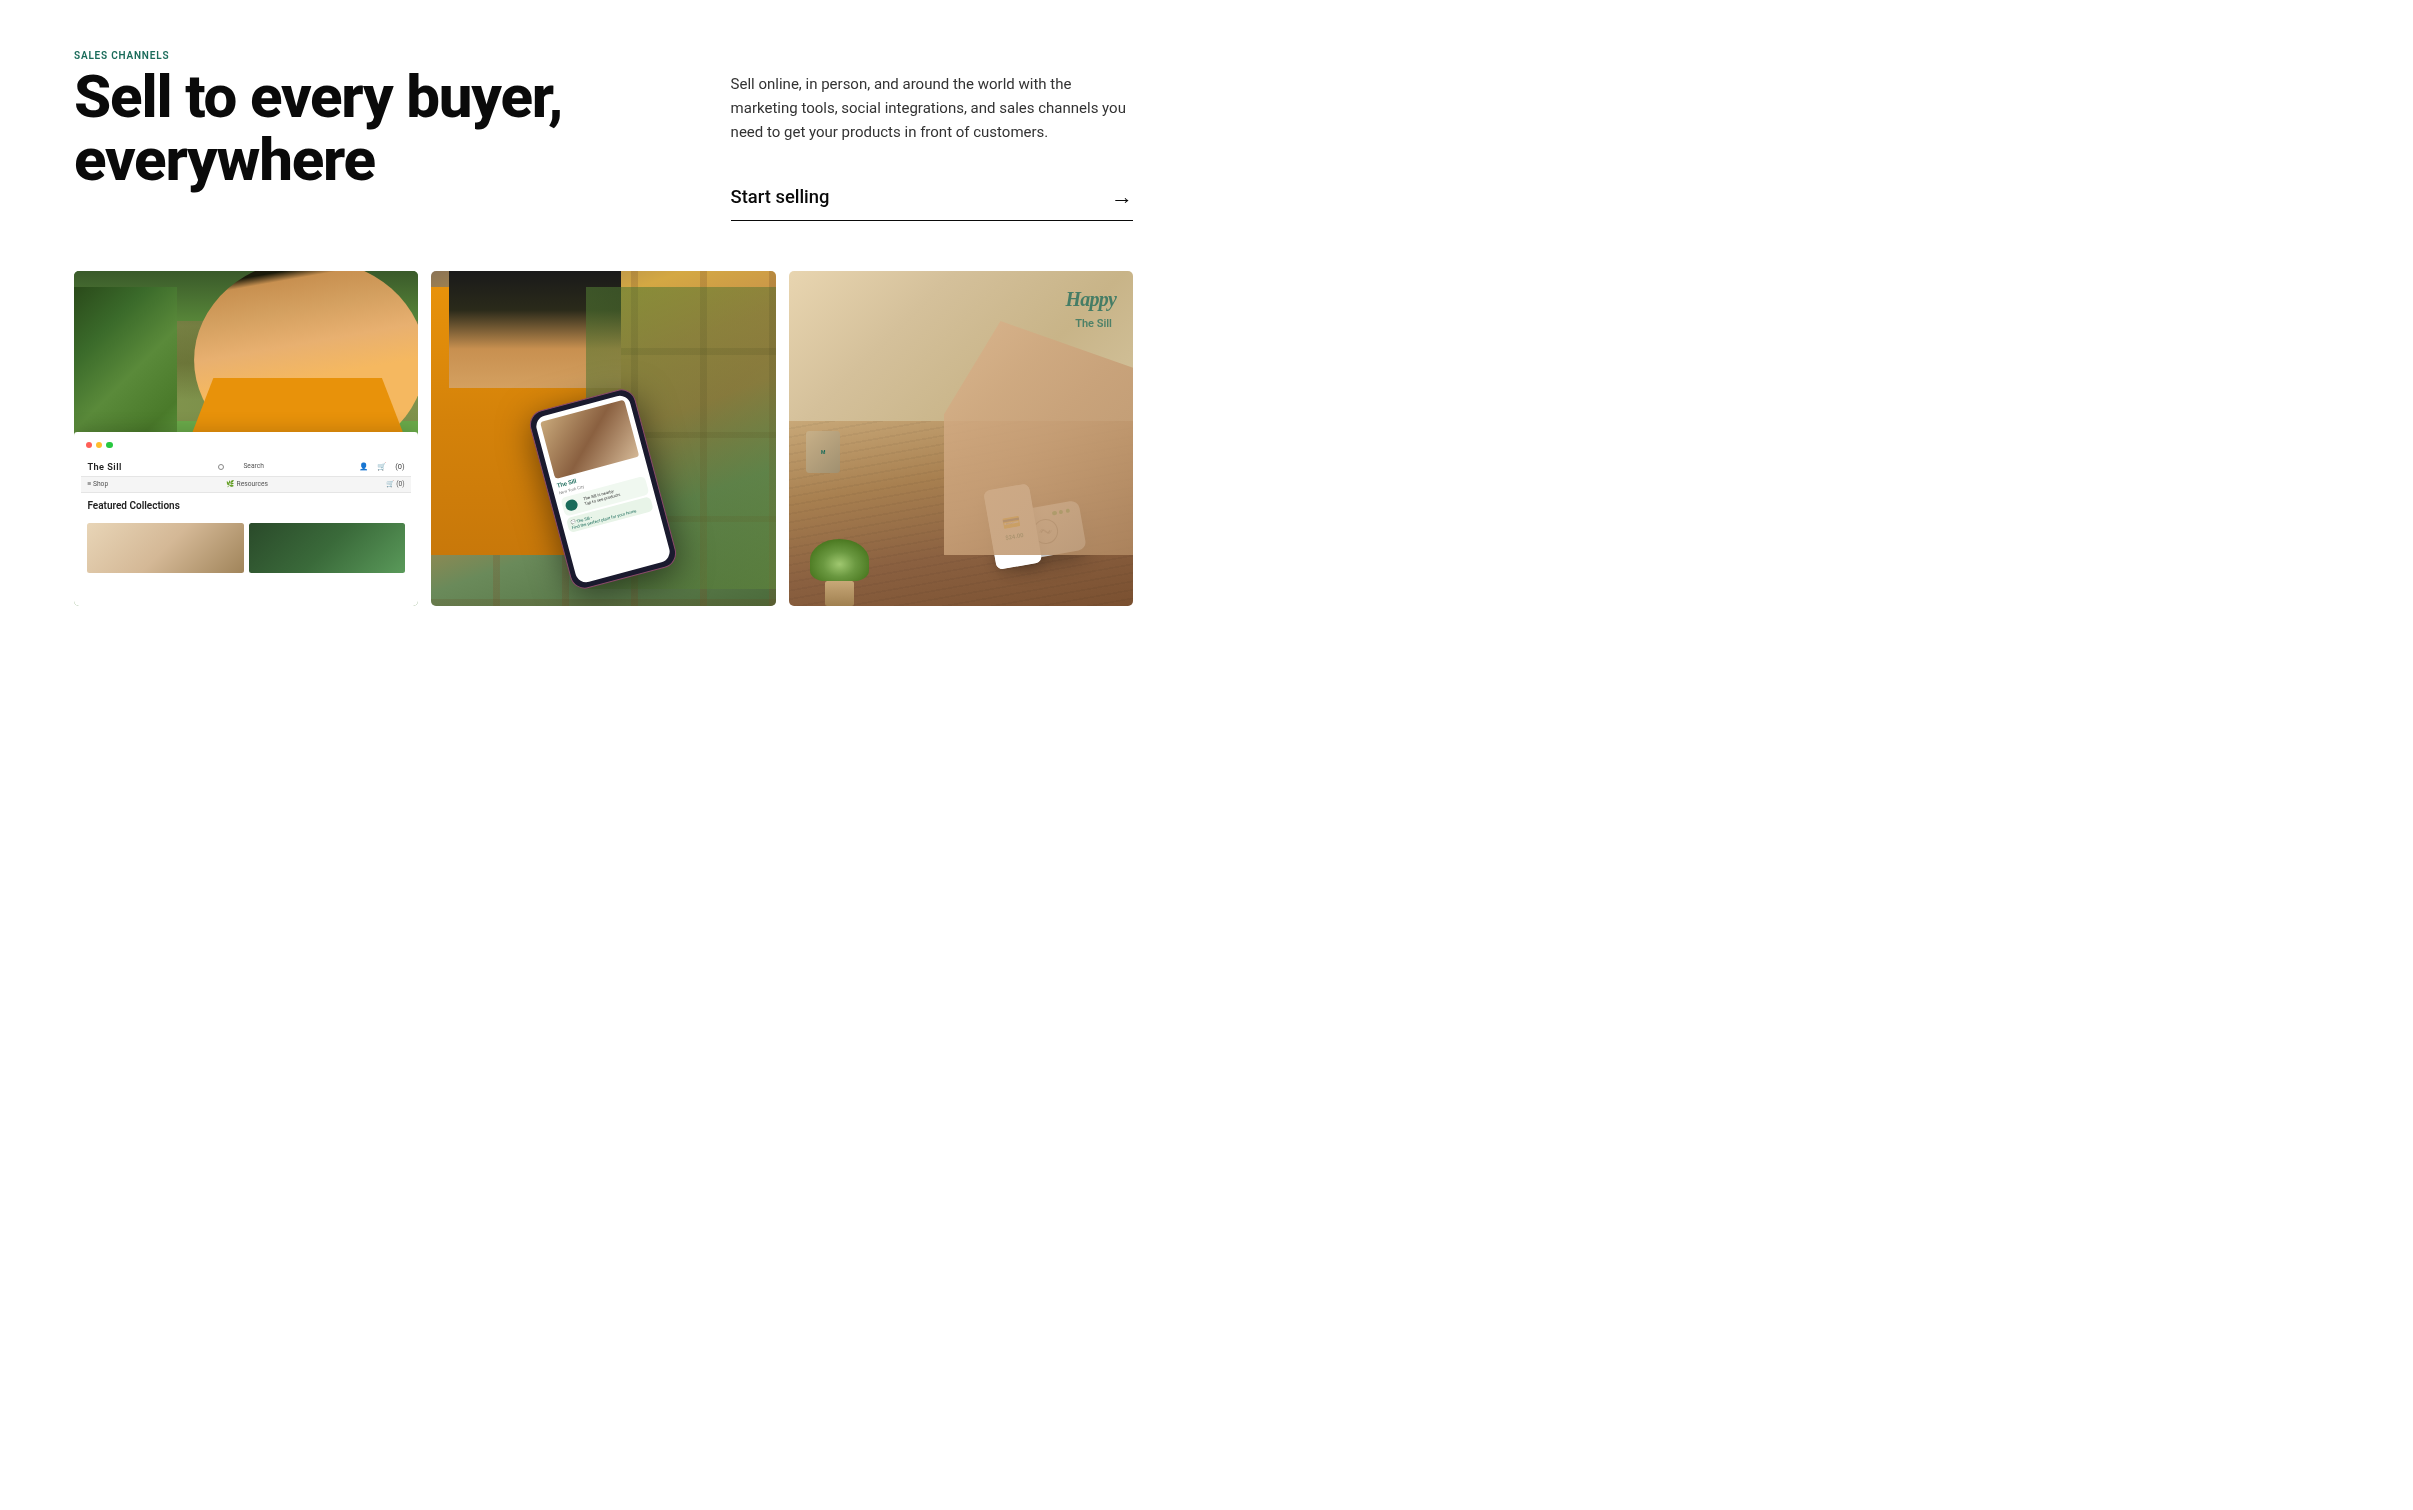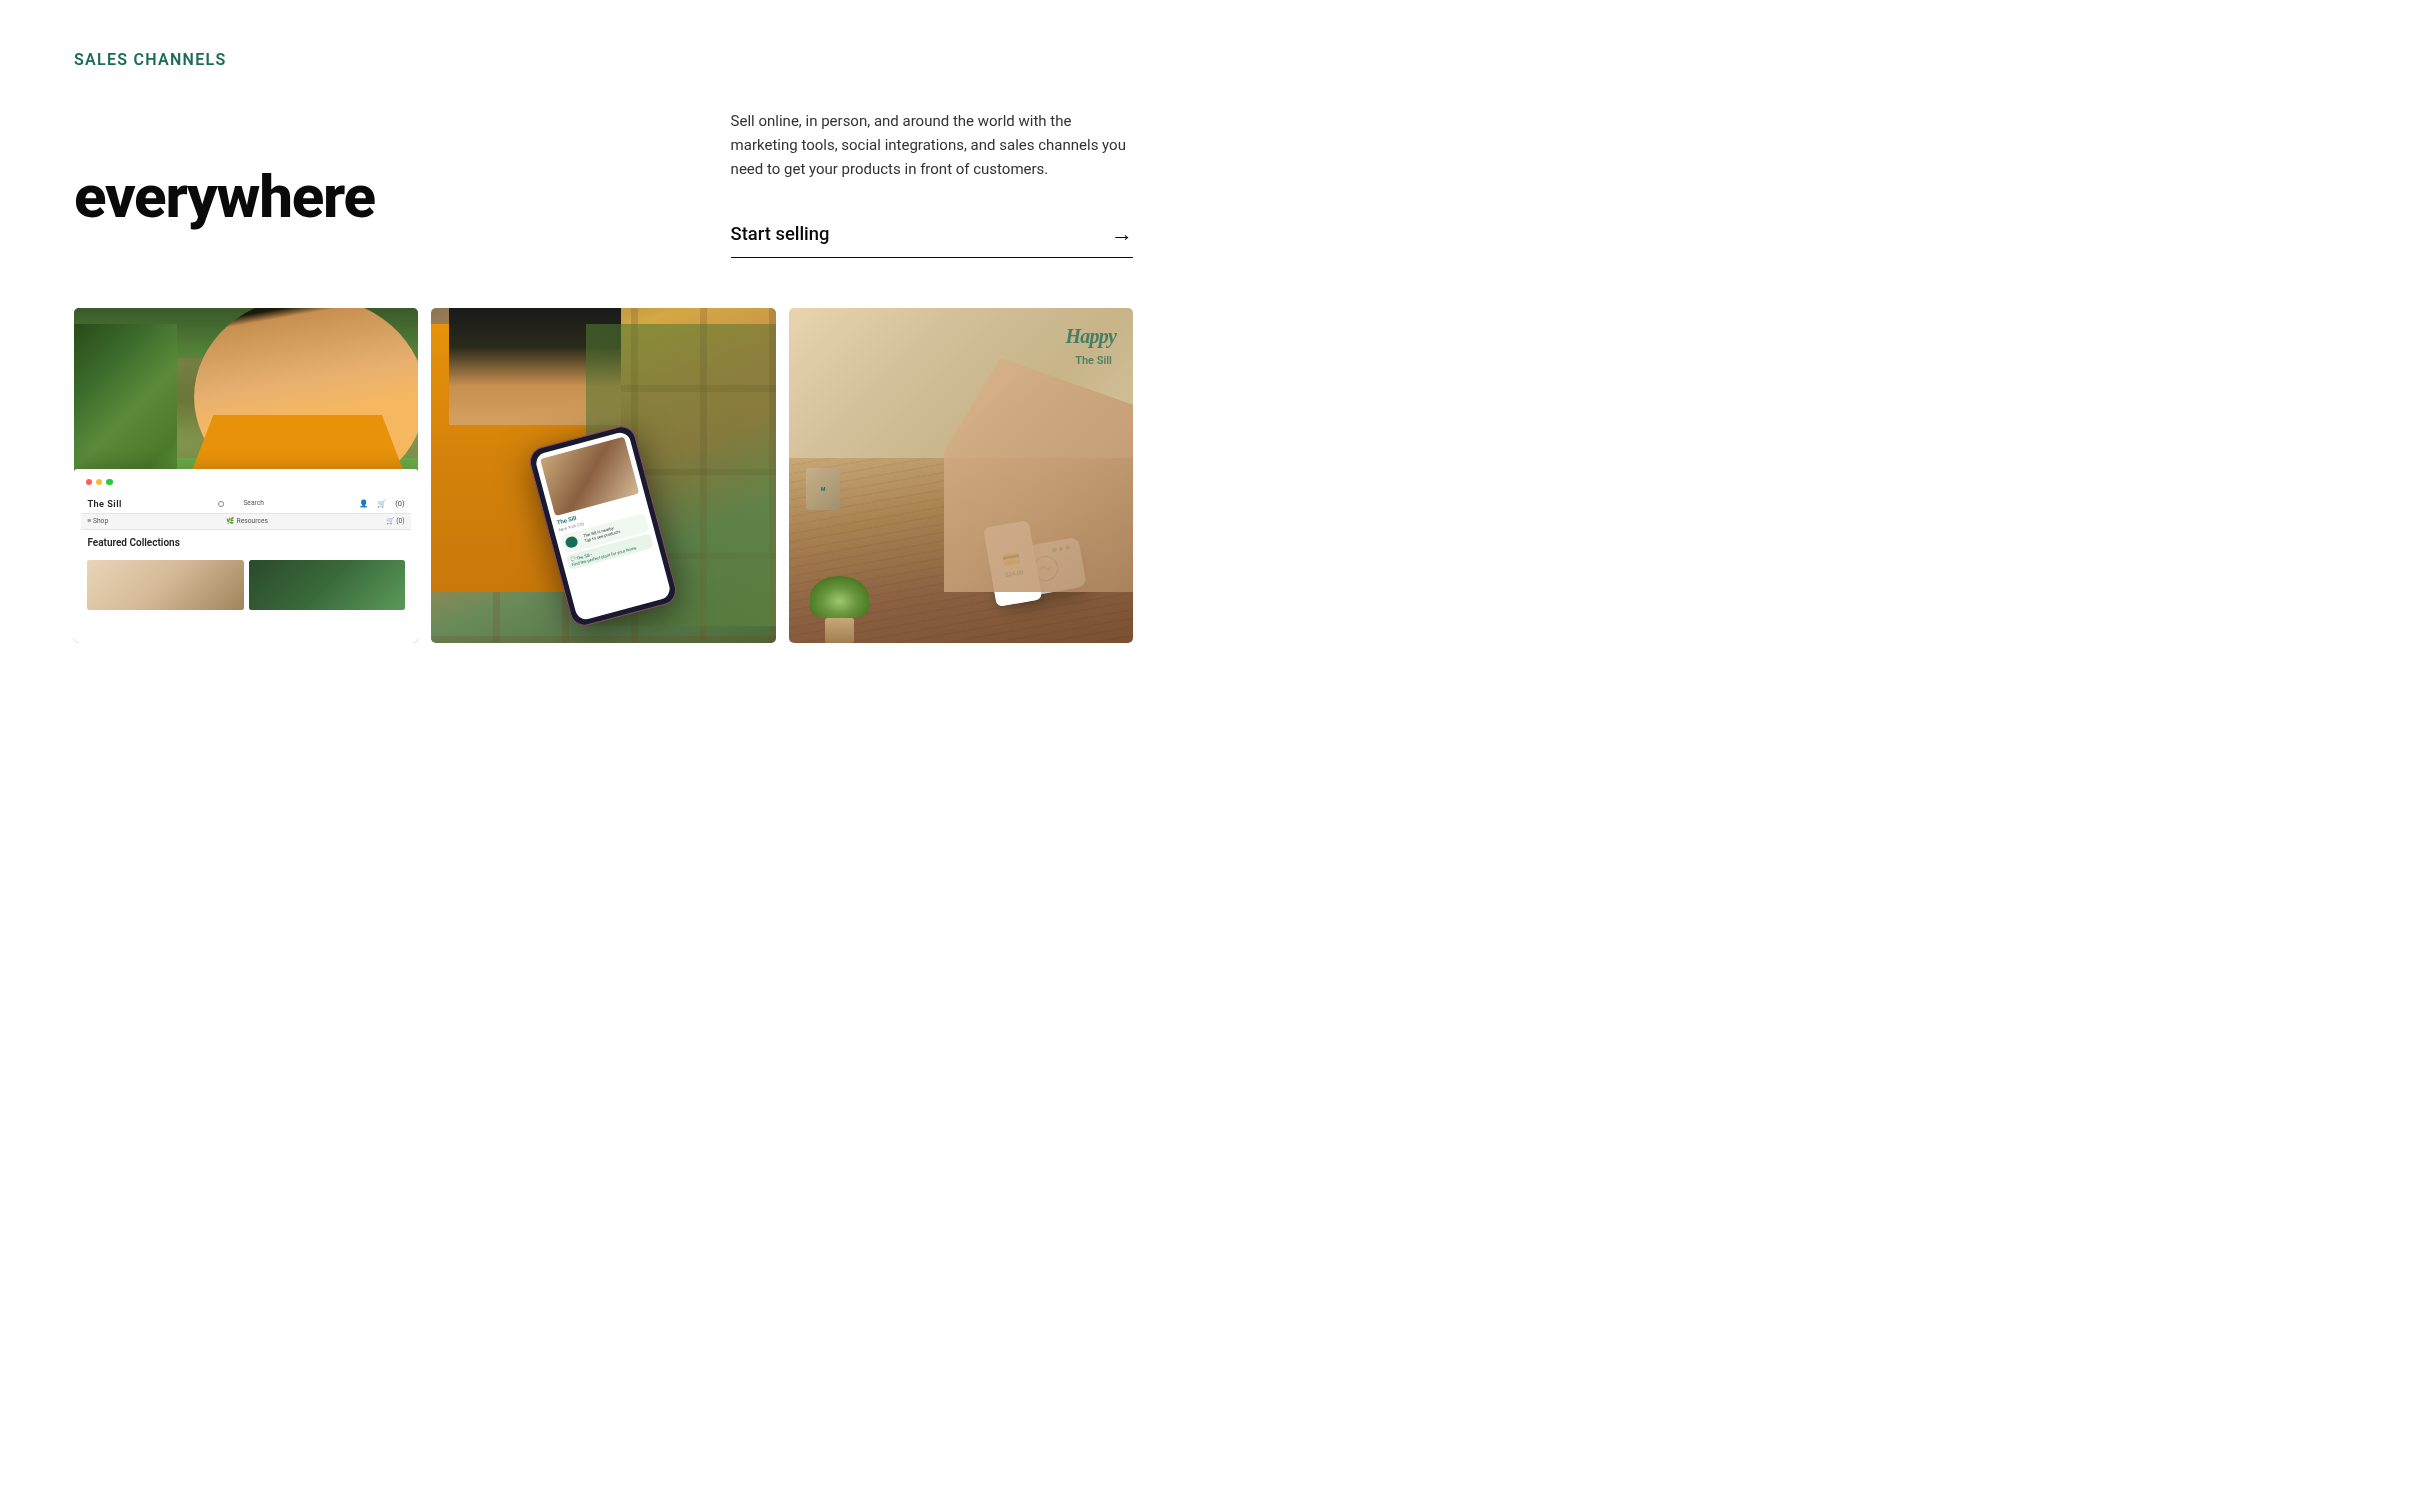--- a/index.html
+++ b/index.html
@@ -17,26 +17,26 @@
       overflow-x: hidden;
     }
 
     .page-container {
       max-width: 1207px;
       margin: 0 auto;
       padding: 50px 74px 50px 74px;
     }
 
     .section-label {
-      font-size: 16px;
+      font-size: 10px;
       font-weight: 600;
       letter-spacing: 0.08em;
       color: #1a6b5a;
       text-transform: uppercase;
-      margin-bottom: 33px;
+      margin-bottom: 4px;
     }
 
     .hero-section {
       display: flex;
       justify-content: space-between;
       align-items: flex-start;
       margin-bottom: 50px;
     }
 
     .hero-left {
@@ -376,21 +376,21 @@
 <body>
 
 <div class="page-container">
 
   <div class="section-label">SALES CHANNELS</div>
 
   <div class="hero-section">
 
     <div class="hero-left">
       <h1 class="hero-title">
-        <br>
+        <span>Sell to every buyer,</span><br>
         <span>everywhere</span>
       </h1>
     </div>
 
     <div class="hero-right">
       <p class="hero-description">Sell online, in person, and around the world with the marketing tools, social integrations, and sales channels you need to get your products in front of customers.</p>
       <a class="cta-link" href="#">
         <span>Start selling</span>
         <span class="cta-arrow">→</span>
       </a>

